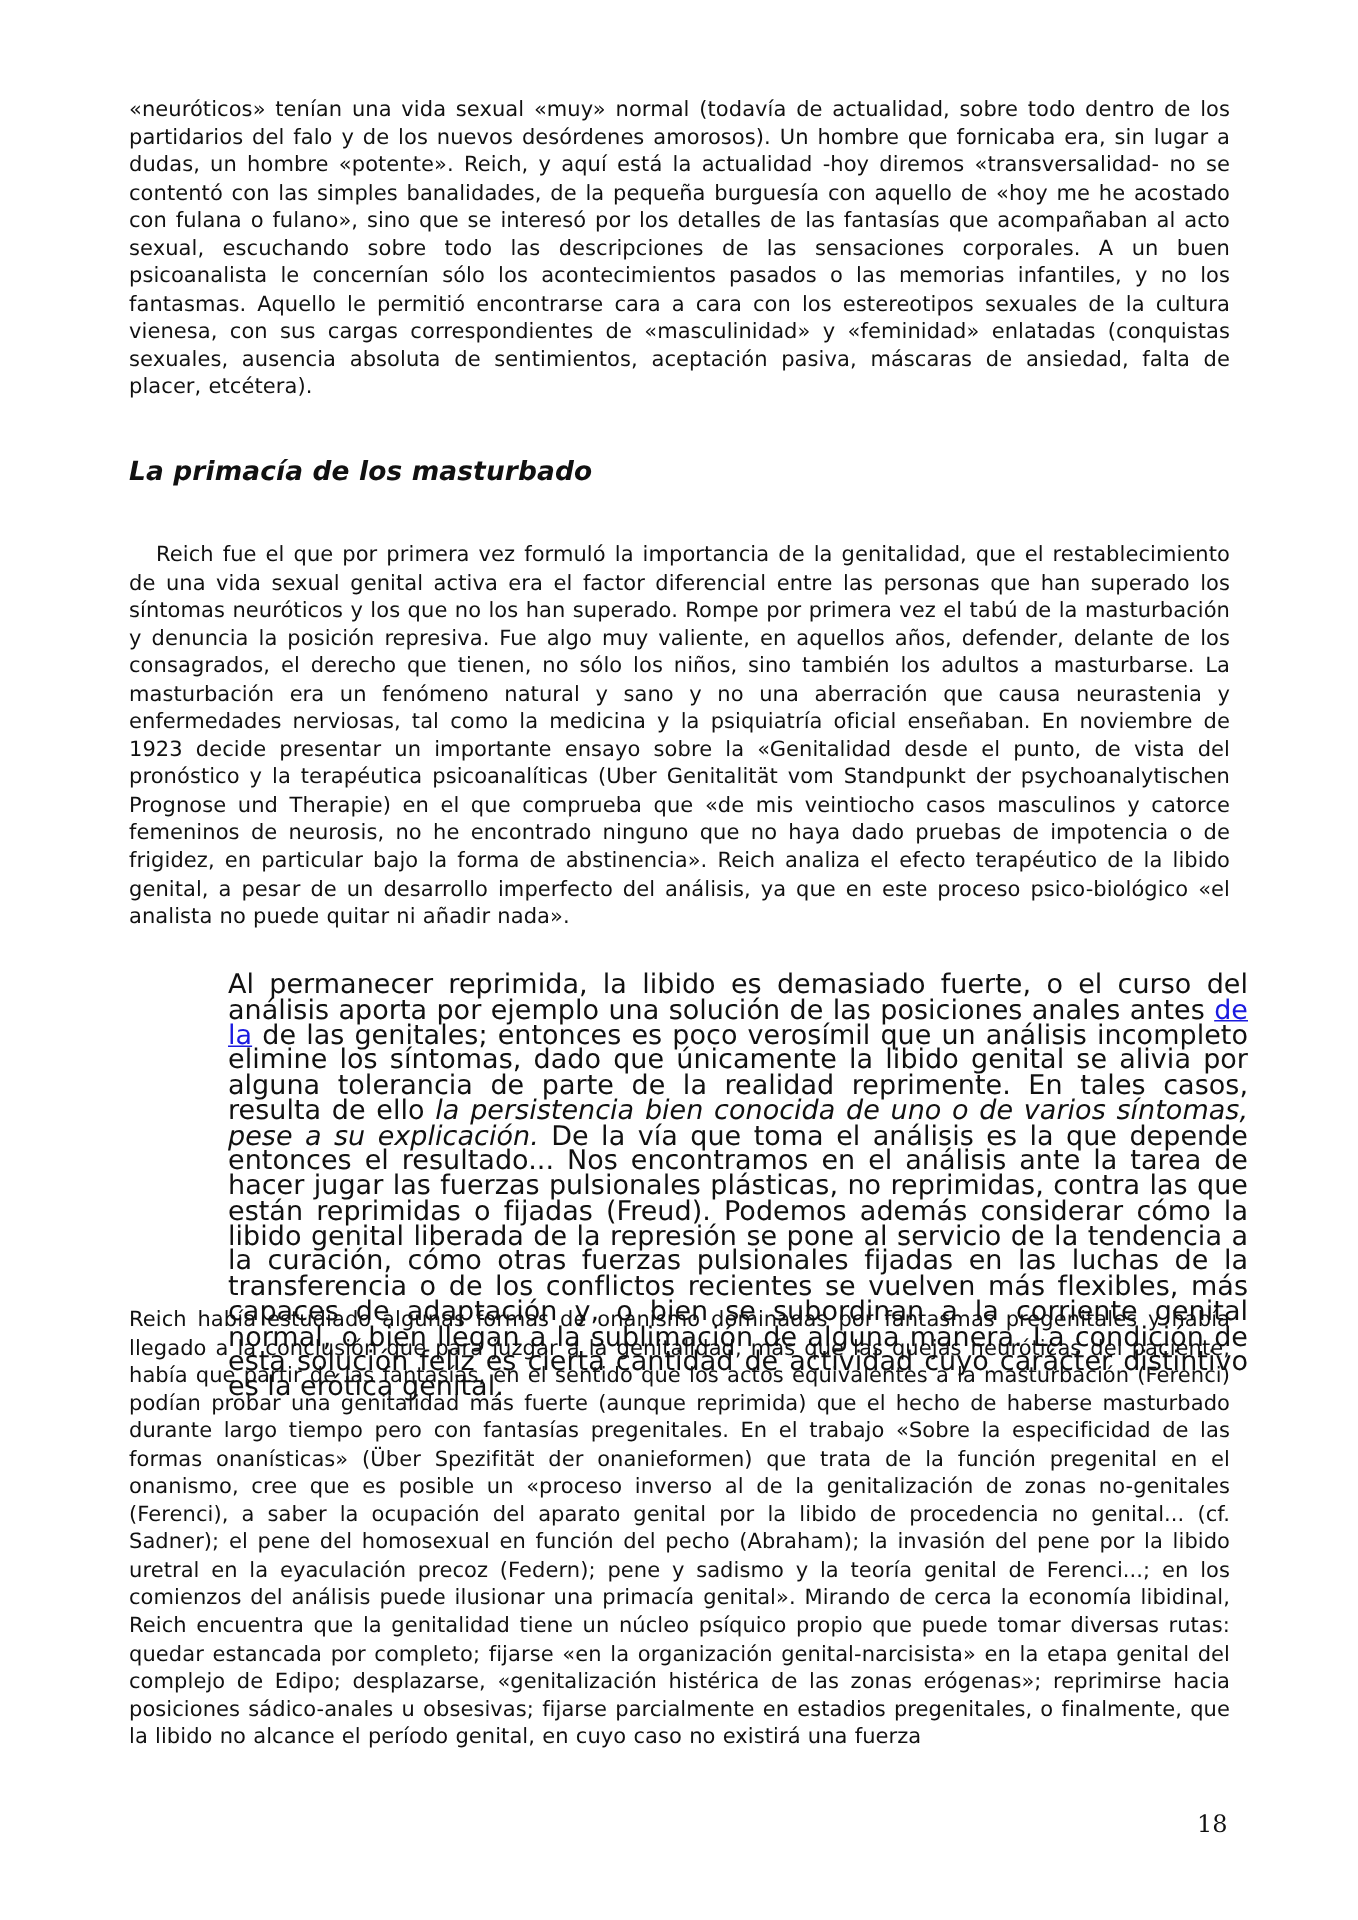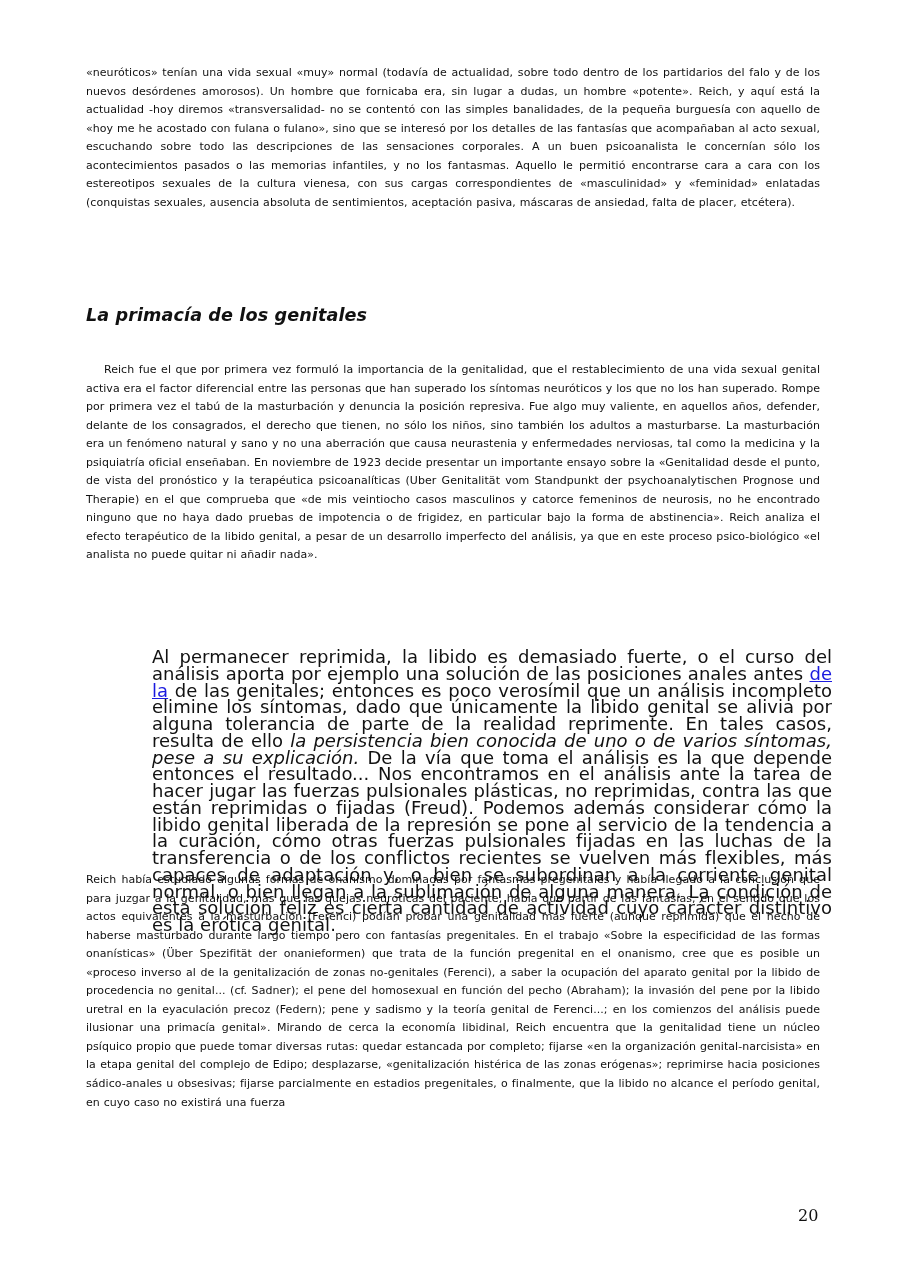--- a/index.html
+++ b/index.html
@@ -16,21 +16,21 @@
     }
     .page {
       position: absolute;
       left: 86px;
       top: 64px;
       width: 734px;
       font-family: "DejaVu Sans", sans-serif;
     }
     .para {
       margin: 0;
-      font-size: 11px;
+      font-size: 14px;
       line-height: 18.55px;
       text-align: justify;
       letter-spacing: 0.05px;
       word-spacing: 0.3px;
     }
     .para .i { }
     .heading {
       margin: 0;
       position: absolute;
       left: 0;
@@ -68,23 +68,23 @@
       color: #111111;
     }
   </style>
 </head>
 <body>
 
 <div class="page">
 
   <p id="p1" class="para"><span>«neuróticos» tenían una vida sexual «muy» normal (todavía de actualidad, sobre todo dentro de los partidarios del falo y de los nuevos desórdenes amorosos). Un hombre que fornicaba era, sin lugar a dudas, un hombre «potente». Reich, y aquí está la actualidad -hoy diremos «transversalidad- no se contentó con las simples banalidades, de la pequeña burguesía con aquello de «hoy me he acostado con fulana o fulano», sino que se interesó por los detalles de las fantasías que acompañaban al acto sexual, escuchando sobre todo las descripciones de las sensaciones corporales. A un buen psicoanalista le concernían sólo los acontecimientos pasados o las memorias infantiles, y no los fantasmas. Aquello le permitió encontrarse cara a cara con los estereotipos sexuales de la cultura vienesa, con sus cargas correspondientes de «masculinidad» y «feminidad» enlatadas (conquistas sexuales, ausencia absoluta de sentimientos, aceptación pasiva, máscaras de ansiedad, falta de placer, etcétera).</span></p>
 
-  <h2 class="heading">La primacía de los genitales</h2>
+  <h2 class="heading">La primacía de los masturbado</h2>
 
   <p id="p2" class="para">Reich fue el que por primera vez formuló la importancia de la genitalidad, que el restablecimiento de una vida sexual genital activa era el factor diferencial entre las personas que han superado los síntomas neuróticos y los que no los han superado. Rompe por primera vez el tabú de la masturbación y denuncia la posición represiva. Fue algo muy valiente, en aquellos años, defender, delante de los consagrados, el derecho que tienen, no sólo los niños, sino también los adultos a masturbarse. La masturbación era un fenómeno natural y sano y no una aberración que causa neurastenia y enfermedades nerviosas, tal como la medicina y la psiquiatría oficial enseñaban. En noviembre de 1923 decide presentar un importante ensayo sobre la «Genitalidad desde el punto, de vista del pronóstico y la terapéutica psicoanalíticas (Uber Genitalität vom Standpunkt der psychoanalytischen Prognose und Therapie) en el que comprueba que «de mis veintiocho casos masculinos y catorce femeninos de neurosis, no he encontrado ninguno que no haya dado pruebas de impotencia o de frigidez, en particular bajo la forma de abstinencia». Reich analiza el efecto terapéutico de la libido genital, a pesar de un desarrollo imperfecto del análisis, ya que en este proceso psico-biológico «el analista no puede quitar ni añadir nada».</p>
 
   <blockquote class="quote"><span>Al permanecer reprimida, la libido es demasiado fuerte, o el curso del análisis aporta por ejemplo una solución de las posiciones anales antes </span><a href="#">de la</a><span> de las genitales; entonces es poco verosímil que un análisis incompleto elimine los síntomas, dado que únicamente la libido genital se alivia por alguna tolerancia de parte de la realidad reprimente. En tales casos, resulta de ello </span><span class="i">la persistencia bien conocida de uno o de varios síntomas, pese a su explicación.</span><span> De la vía que toma el análisis es la que depende entonces el resultado... Nos encontramos en el análisis ante la tarea de hacer jugar las fuerzas pulsionales plásticas, no reprimidas, contra las que están reprimidas o fijadas (Freud). Podemos además considerar cómo la libido genital liberada de la represión se pone al servicio de la tendencia a la curación, cómo otras fuerzas pulsionales fijadas en las luchas de la transferencia o de los conflictos recientes se vuelven más flexibles, más capaces de adaptación y, o bien se subordinan a la corriente genital normal, o bien llegan a la sublimación de alguna manera. La condición de esta solución feliz es cierta cantidad de actividad cuyo carácter distintivo es la erótica genital.</span></blockquote>
 
   <p id="p3" class="para"><span>Reich había estudiado algunas formas de onanismo dominadas por fantasmas pregenitales y había llegado a la conclusión que para juzgar a la genitalidad, más que las quejas neuróticas del paciente, había que partir de las fantasías, en el sentido que los actos equivalentes a la masturbación (Ferenci) podían probar una genitalidad más fuerte (aunque reprimida) que el hecho de haberse masturbado durante largo tiempo pero con fantasías pregenitales. En el trabajo «Sobre la especificidad de las formas onanísticas» (Über Spezifität der onanieformen) que trata de la función pregenital en el onanismo, cree que es posible un «proceso inverso al de la genitalización de zonas no-genitales (Ferenci), a saber </span><span class="i">la ocupación del aparato genital por la libido de procedencia no genital...</span><span> (cf. Sadner); </span><span class="i">el pene del homosexual en función del pecho</span><span> (Abraham); </span><span class="i">la invasión del pene por la libido uretral en la eyaculación precoz</span><span> (Federn); </span><span class="i">pene y sadismo y</span><span> la teoría genital de Ferenci...; </span><span class="i">en los comienzos del análisis puede ilusionar una primacía genital</span><span>». Mirando de cerca la economía libidinal, Reich encuentra que la genitalidad tiene un núcleo psíquico propio que puede tomar diversas rutas: </span><span class="i">quedar estancada por completo; fijarse</span><span> «en la organización genital-narcisista» en la etapa genital del complejo de Edipo; </span><span class="i">desplazarse,</span><span> «genitalización histérica de las zonas erógenas»; </span><span class="i">reprimirse</span><span> hacia posiciones sádico-anales u obsesivas; </span><span class="i">fijarse parcialmente</span><span> en estadios pregenitales, o finalmente, que </span><span class="i">la libido no alcance el período genital,</span><span> en cuyo caso no existirá una fuerza</span></p>
 
 </div>
 
-<div class="page-number">20</div>
+<div class="page-number">18</div>
 
 </body></html>

